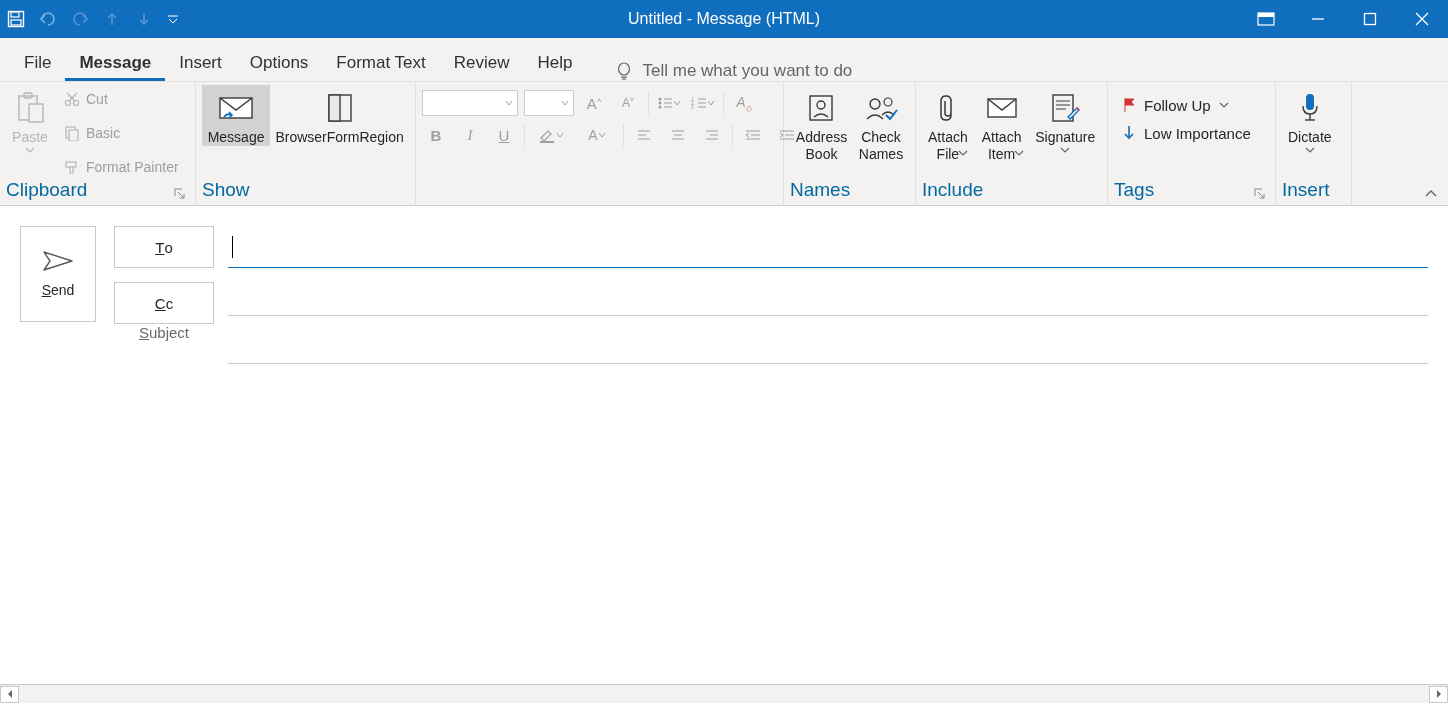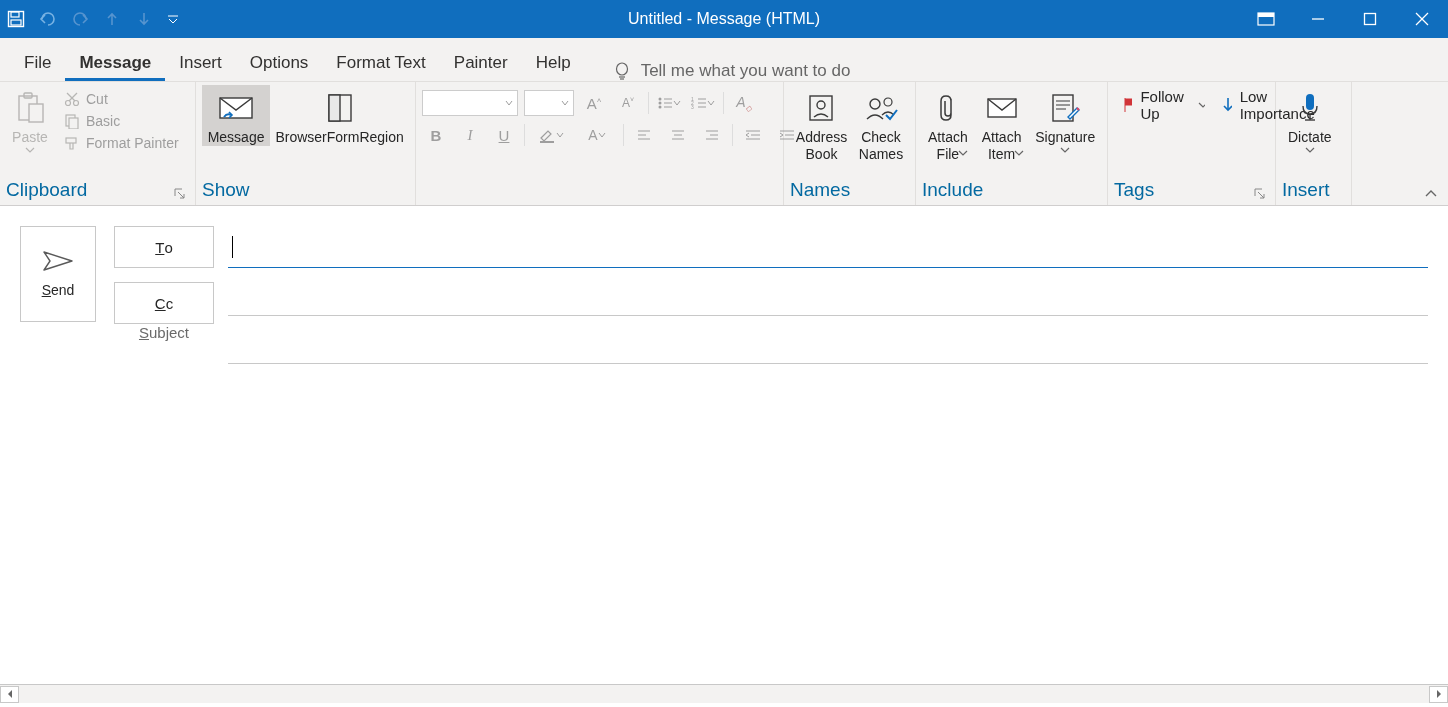--- a/index.html
+++ b/index.html
@@ -16,21 +16,21 @@
 .tab.active{border-bottom:3px solid #106ebe;padding-bottom:5px;font-weight:600}
 .tellme{display:flex;align-items:center;gap:10px;margin-left:28px;color:#666;font-size:17px}
 .ribbon{height:124px;background:#f3f2f1;display:flex;border-bottom:1px solid #d0cece;position:relative}
 .group{display:flex;flex-direction:column;border-right:1px solid #e1dfdd;padding:3px 6px 2px}
 .group-body{flex:1;display:flex;align-items:flex-start}
 .group-label{text-align:left;font-size:19px;color:#0369a1;padding:2px 0;position:relative}
 .dlaunch{position:absolute;right:2px;bottom:2px;width:14px;height:14px}
 .big-btn{display:flex;flex-direction:column;align-items:center;justify-content:flex-start;padding:6px 6px 0;min-width:48px;text-align:center;font-size:14px;line-height:1.2}
 .big-btn .ic{height:34px;display:flex;align-items:center;justify-content:center;margin-bottom:4px}
 .big-btn.sel{background:#d4d2d0}
-.vstack{display:flex;flex-direction:column;gap:2px;padding-top:4px}
+.vstack{display:flex;flex-direction:column;gap:14px;padding-top:4px}
 .sm-btn{display:flex;align-items:center;gap:6px;padding:2px 6px;font-size:14px;color:#9e9e9e}
 .disabled{color:#b7b6b4}
 .bt-row{display:flex;align-items:center;gap:6px;height:28px}
 .bt-cell{width:28px;height:26px;display:flex;align-items:center;justify-content:center;color:#9e9e9e}
 .combo{height:26px;border:1px solid #ccc;background:#fff;display:flex;align-items:center;justify-content:flex-end;padding:0 4px}
 .tags-item{display:flex;align-items:center;gap:8px;font-size:15px;color:#262626;height:28px;padding:0 8px}
 .collapse-ribbon{position:absolute;right:10px;bottom:6px}
 .compose{display:flex;padding:20px 20px 10px;gap:0}
 .send-box{width:76px;height:96px;border:1px solid #c8c8c8;display:flex;flex-direction:column;align-items:center;justify-content:center;gap:10px;margin-right:18px}
 .addr-col{display:flex;flex-direction:column;gap:14px}
@@ -114,21 +114,21 @@
     </div>
   </div>
 </div>
 
 <div class="tabs">
   <div class="tab">File</div>
   <div class="tab active">Message</div>
   <div class="tab">Insert</div>
   <div class="tab">Options</div>
   <div class="tab">Format Text</div>
-  <div class="tab">Painter</div>
+  <div class="tab">Review</div>
   <div class="tab">Help</div>
   <div class="tellme">
     <svg width="18" height="20">
         <ellipse cx="9" cy="8" rx="5.5" ry="6" fill="none" stroke="#666" stroke-width="1.2"></ellipse>
         <line x1="6" y1="16" x2="12" y2="16" stroke="#666" stroke-width="1.2"></line>
         <line x1="7" y1="18" x2="11" y2="18" stroke="#666" stroke-width="1.2"></line>
       </svg>
     <span>Tell me what you want to do</span>
   </div>
 </div>
@@ -401,21 +401,21 @@
         <span>Signature</span>
         <svg width="10" height="8">
             <path d="M1 2 L5 6 L9 2" fill="none" stroke="#666" stroke-width="1.2"></path>
           </svg>
       </div>
     </div>
     <div class="group-label">Include</div>
   </div>
 
   <div class="group" style="width:168px">
-    <div class="group-body" style="flex-direction:row;padding-top:6px">
+    <div class="group-body" style="flex-direction:column;padding-top:6px">
       <div class="tags-item">
         <svg width="14" height="16">
             <path d="M3 1 L3 15 M3 2 L12 2 L9 5 L12 8 L3 8" fill="#d13438" stroke="#d13438" stroke-width="1"></path>
           </svg>
         <span>Follow Up</span>
         <svg width="10" height="8">
             <path d="M1 2 L5 6 L9 2" fill="none" stroke="#666" stroke-width="1.2"></path>
           </svg>
       </div>
       <div class="tags-item">

